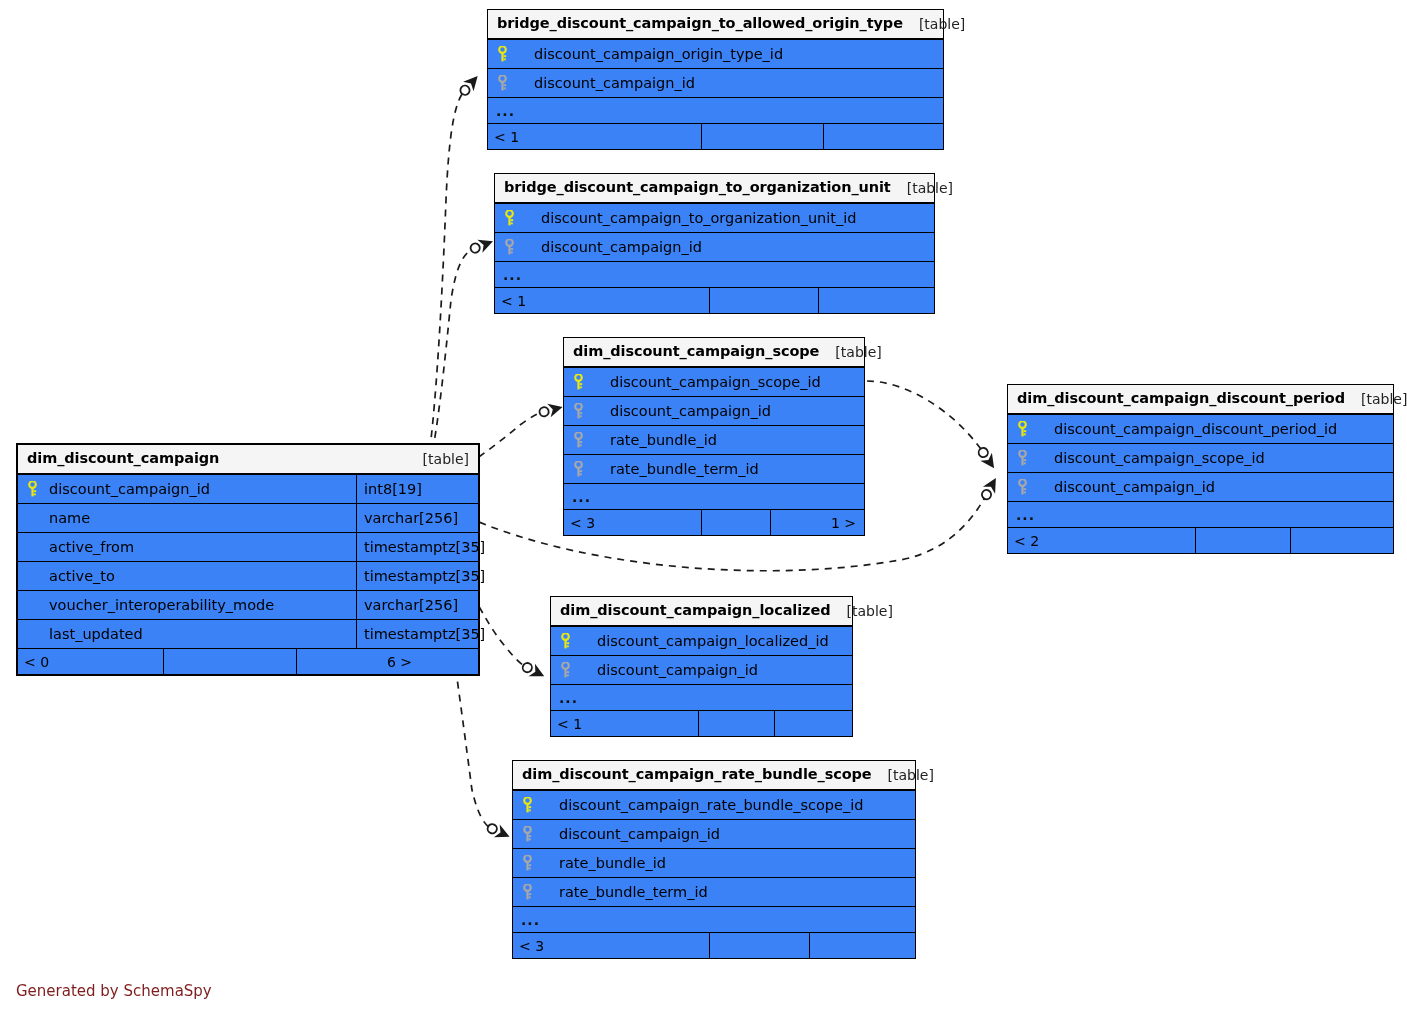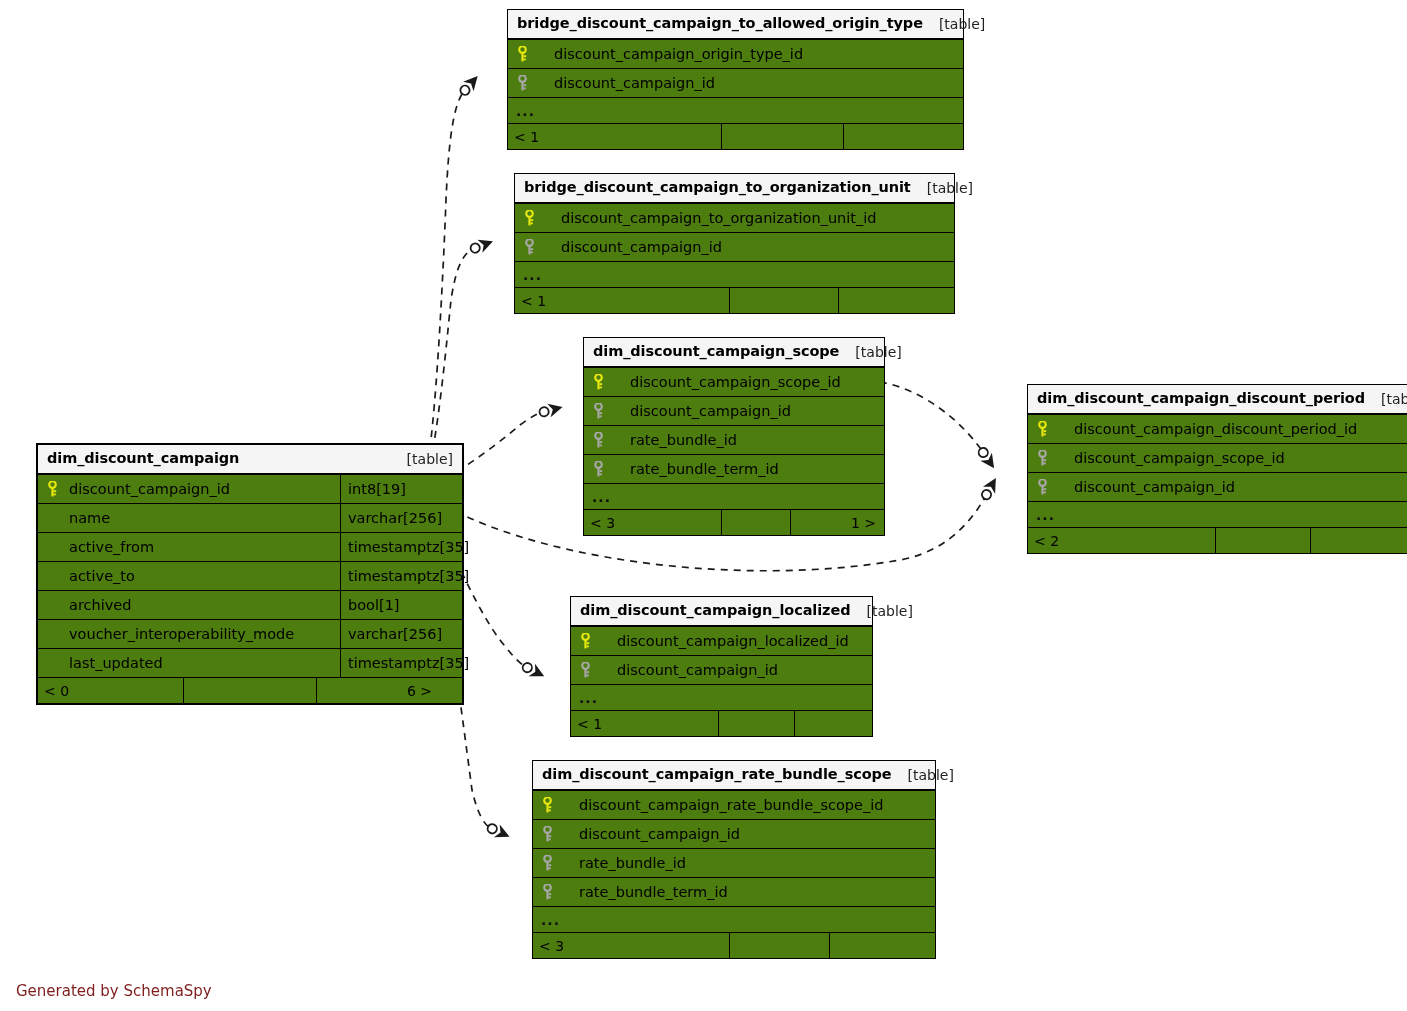--- a/index.html
+++ b/index.html
@@ -6,26 +6,25 @@
   body{
     width:1407px;height:1011px;position:relative;overflow:hidden;
     font-family:"DejaVu Sans","Liberation Sans",sans-serif;
     color:#000000;
   }
   #diagram-canvas{position:absolute;left:0;top:0;width:1407px;height:1011px;}
   #edge-layer{position:absolute;left:0;top:0;width:1407px;height:1011px;pointer-events:none;}
 
   .er-table{
     position:absolute;
-    background:#4d7c0f;
+    background:#3b82f6;
     border:2px solid #000000;
     box-sizing:border-box;
     font-size:14.5px;
     line-height:1;
-    margin-left:20px;
   }
   .er-table.thin{border-width:1.6px;}
 
   .tbl-head{
     display:flex;align-items:center;justify-content:space-between;
     background:#f5f5f5;
     border-bottom:2px solid #000000;
     padding:6px 9px 7px 9px;
     box-sizing:border-box;
     height:30px;
@@ -324,21 +323,21 @@
             <span class="colname indent">discount_campaign_id</span>
           </div>
         </div>
         <div class="ellipsis-row">...</div>
         <div class="foot-row">
           <div class="foot-cell left" style="width: 186.69px;">&lt; 2</div>
           <div class="foot-cell " style="width: 95.25px;"></div>
           <div class="foot-cell right" style="width: 99.06px;"></div>
         </div>
       </div>
-      <div class="er-table" style="left: 16px; top: 443px; width: 428px;">
+      <div class="er-table" style="left: 16px; top: 443px; width: 464px;">
         <div class="tbl-head">
           <span class="tbl-name">dim_discount_campaign</span>
           <span class="tbl-kind">[table]</span>
         </div>
         <div class="col-row">
           <div class="col-main">
             <span class="keyslot">
               <svg width="11" height="16" viewBox="0 0 11 16">
                 <circle cx="5.5" cy="3.6" r="3.3" fill="none" stroke="#e8e80f" stroke-width="2.1"></circle>
                 <rect x="4.4" y="6.2" width="2.2" height="9.2" fill="#e8e80f"></rect>
@@ -363,27 +362,20 @@
             <span class="colname">active_from</span>
           </div>
           <div class="col-type" style="width: 122px; min-width: 122px;">timestamptz[35]</div>
         </div>
         <div class="col-row">
           <div class="col-main">
             <span class="keyslot empty"></span>
             <span class="colname">active_to</span>
           </div>
           <div class="col-type" style="width: 122px; min-width: 122px;">timestamptz[35]</div>
-        </div>
-        <div class="col-row">
-          <div class="col-main">
-            <span class="keyslot empty"></span>
-            <span class="colname">archived</span>
-          </div>
-          <div class="col-type" style="width: 122px; min-width: 122px;">bool[1]</div>
         </div>
         <div class="col-row">
           <div class="col-main">
             <span class="keyslot empty"></span>
             <span class="colname">voucher_interoperability_mode</span>
           </div>
           <div class="col-type" style="width: 122px; min-width: 122px;">varchar[256]</div>
         </div>
         <div class="col-row" style="border-bottom: 1.6px solid rgb(0, 0, 0); text-align: center;">
           <div class="col-main">

